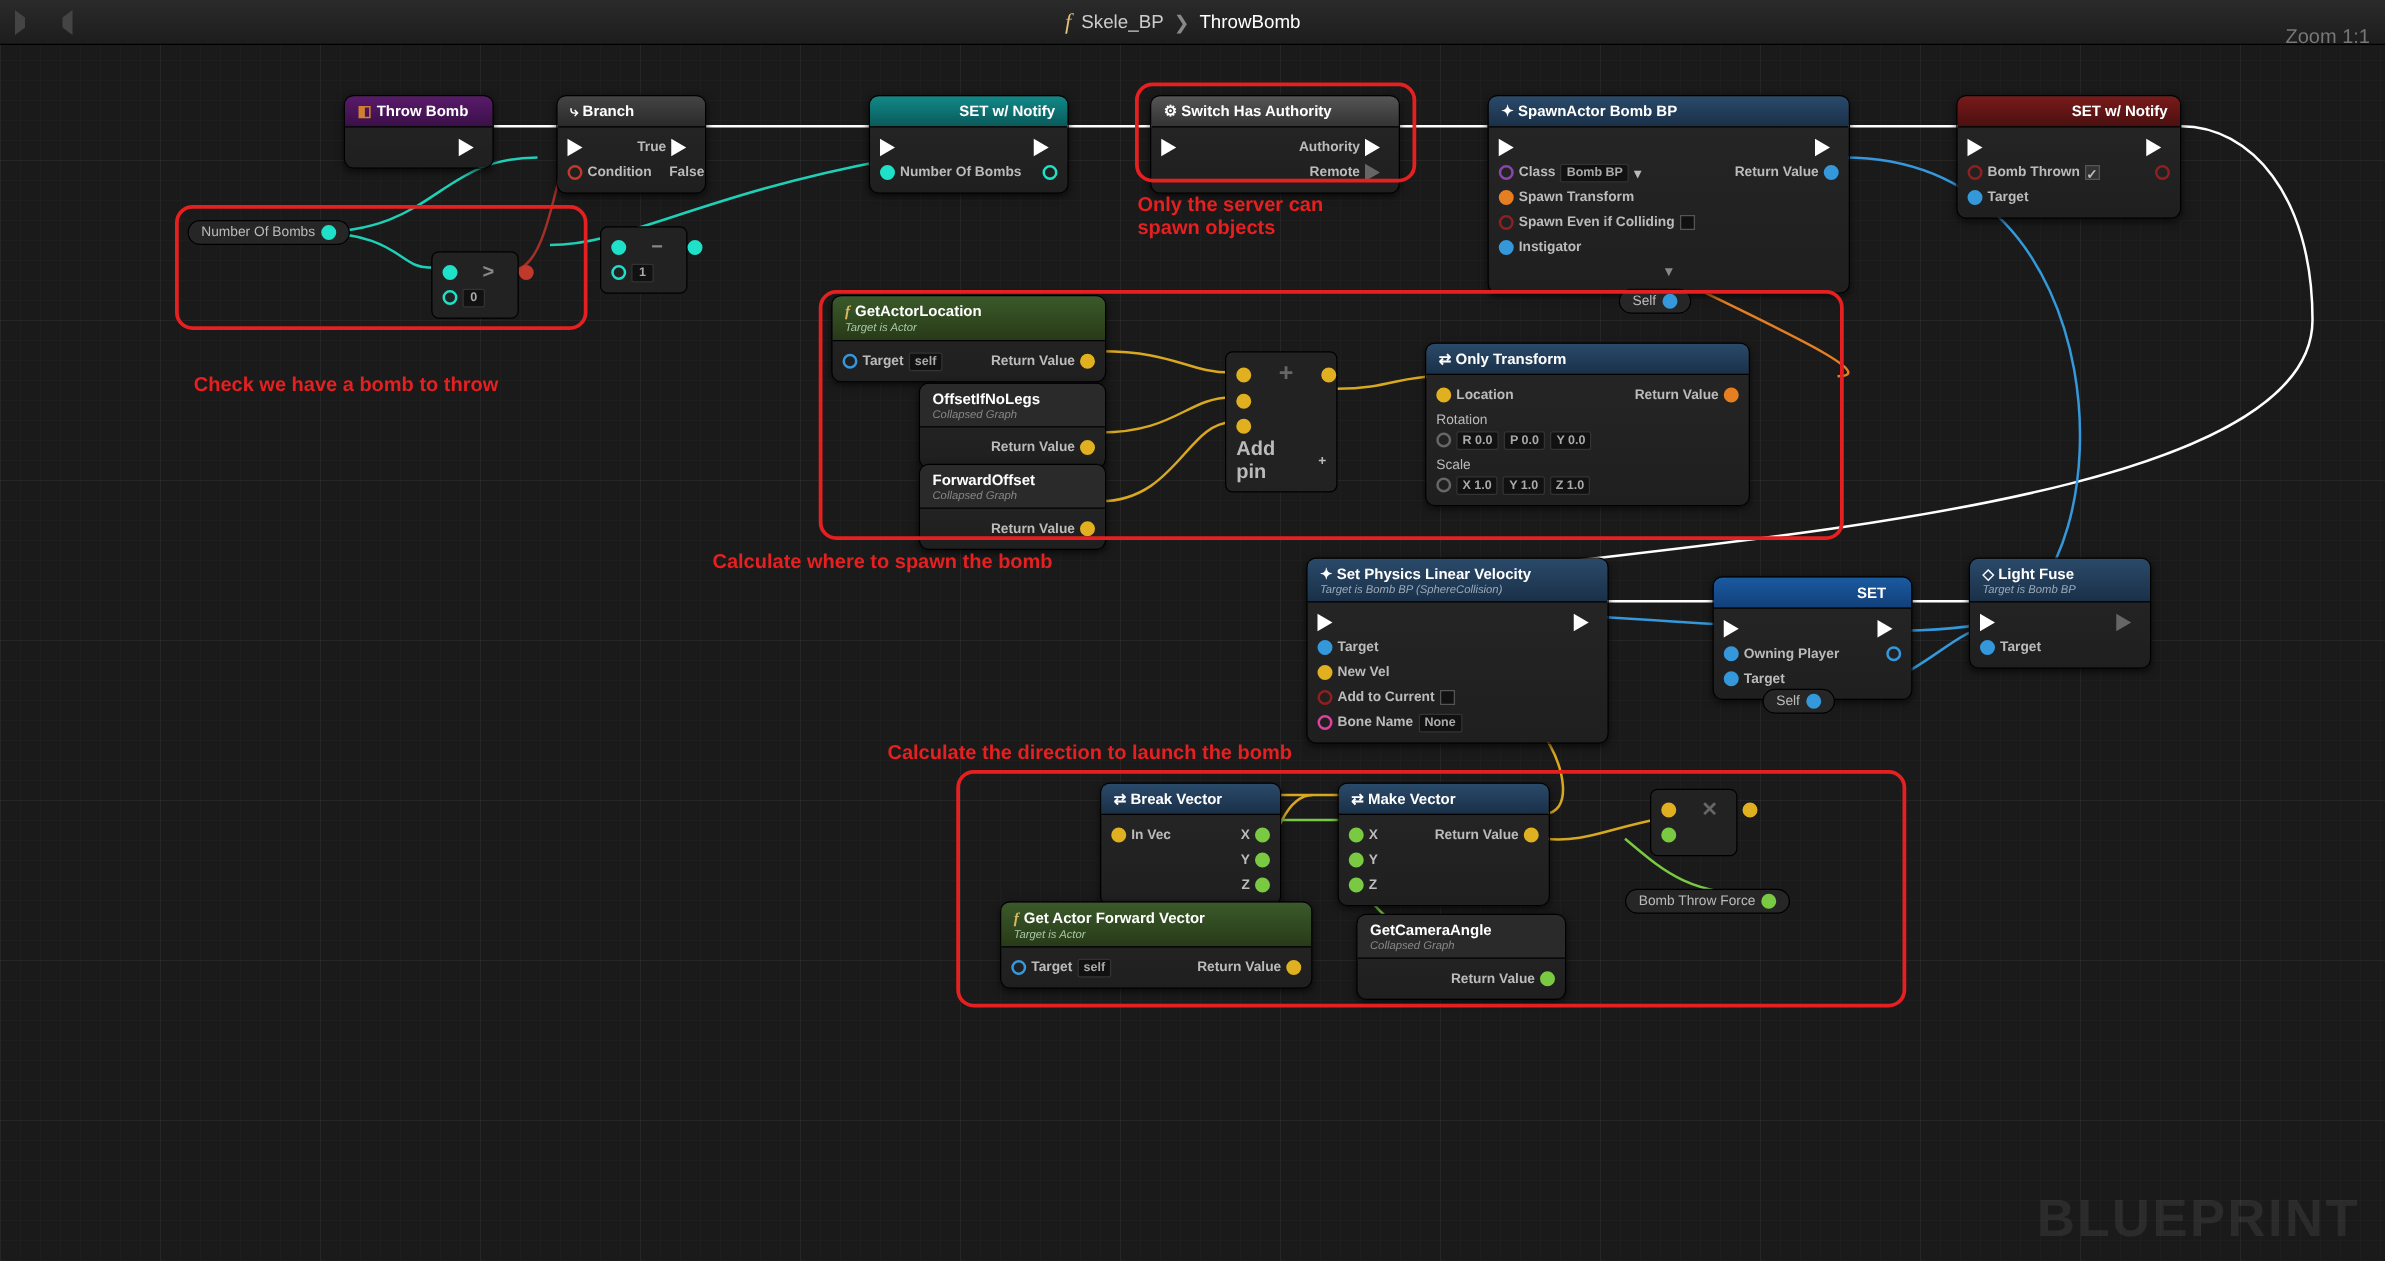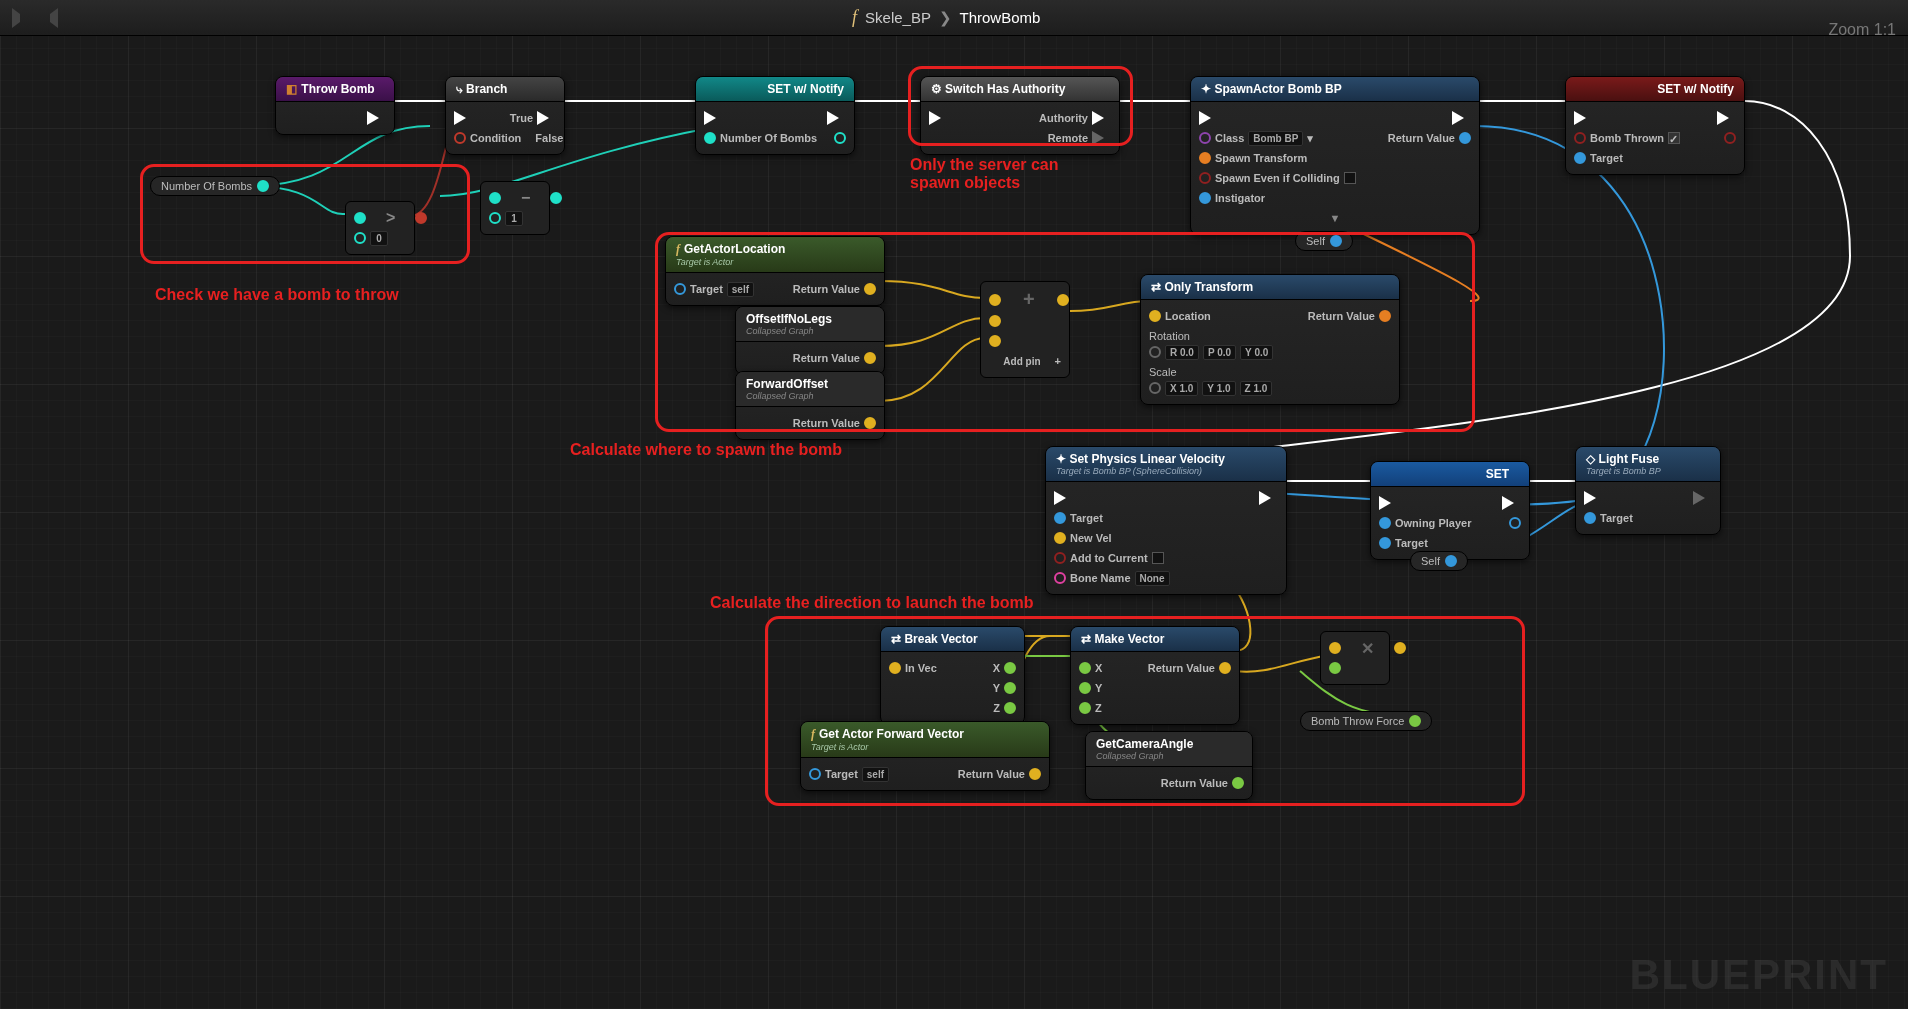--- a/index.html
+++ b/index.html
@@ -360,21 +360,21 @@
         <span class="l">
           <span class="pin yellow fill"></span>
         </span>
       </div>
   <div class="row">
         <span class="l">
           <span class="pin yellow fill"></span>
         </span>
       </div>
   <div class="row" style="justify-content:flex-end">
-        <span style="font-size:10px">Add pin</span> 
+        <span style="font-size:16px">Add pin</span> 
         <b>+</b>
       </div>
 </div>
 
 <div class="node" style="left:1140px;top:238px;width:260px">
   <div class="hdr fn">⇄ <span>Only Transform</span></div>
   <div class="body">
     <div class="row">
           <span class="l">
             <span class="pin yellow fill"></span>
@@ -604,21 +604,21 @@
         <div class="row">
           <span class="r">
             <span>Return Value</span>
             <span class="pin green fill"></span>
           </span>
         </div>
       </div>
 </div>
 
 <div class="annot" style="left:140px;top:128px;width:330px;height:100px"></div>
-<div class="annot-label" style="left:155px;top:250px">Check we have a bomb to throw</div>
+<div class="annot-label" style="left:155px;top:264px">Check we have a bomb to throw</div>
 
 <div class="annot" style="left:908px;top:30px;width:225px;height:80px"></div>
 <div class="annot-label" style="left:910px;top:120px;width:200px;white-space:normal">Only the server can spawn objects</div>
 
 <div class="annot" style="left:655px;top:196px;width:820px;height:200px"></div>
 <div class="annot-label" style="left:570px;top:405px">Calculate where to spawn the bomb</div>
 
 <div class="annot" style="left:765px;top:580px;width:760px;height:190px"></div>
 <div class="annot-label" style="left:710px;top:558px">Calculate the direction to launch the bomb</div>
 

